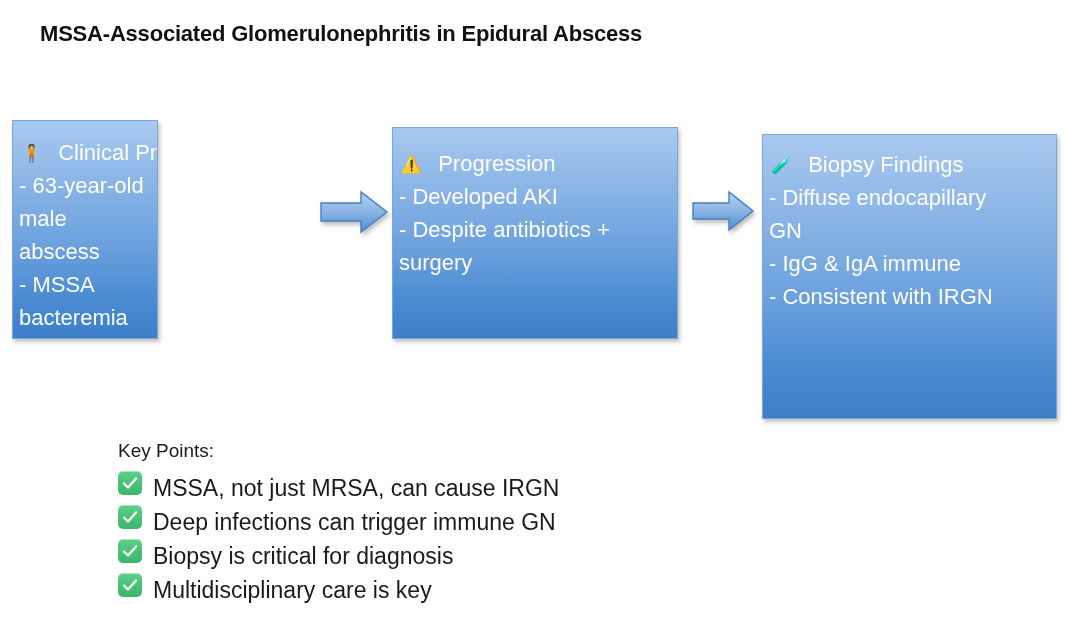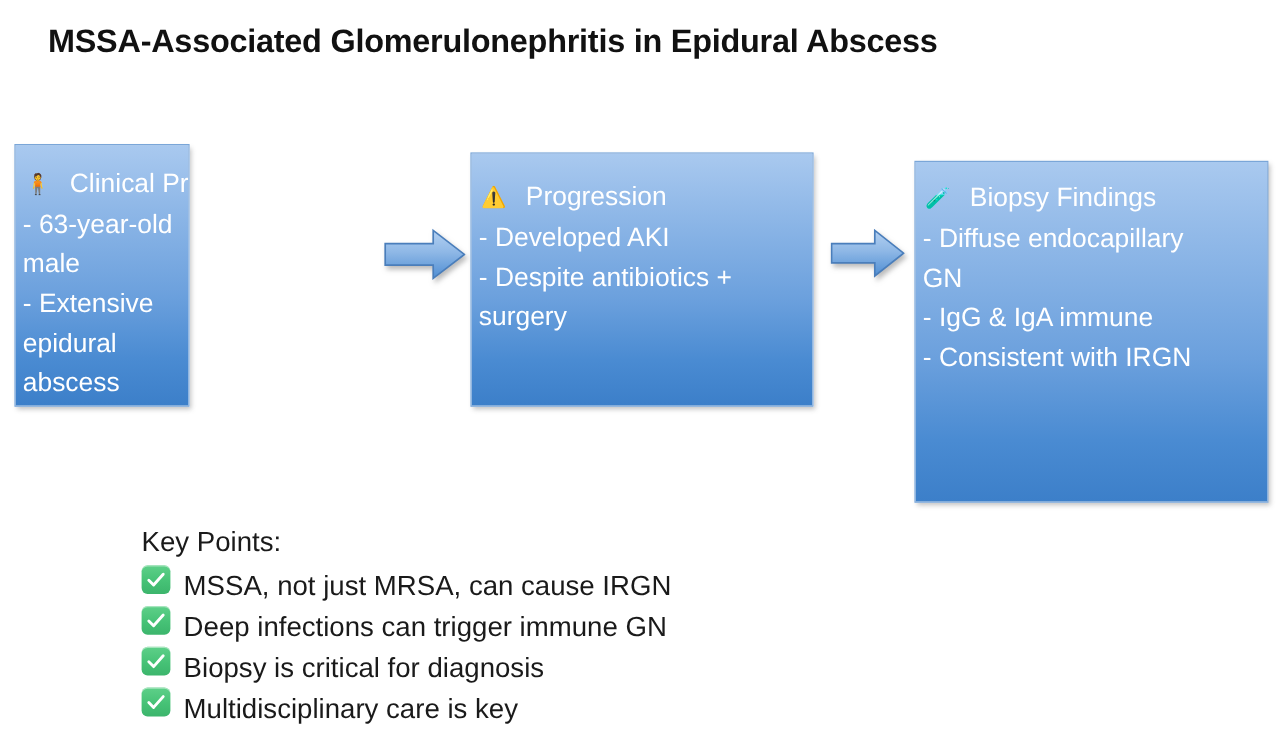--- a/index.html
+++ b/index.html
@@ -17,21 +17,21 @@
   }
 
   
   .slide-title {
     position: absolute;
     left: 40px;
     top: 14px;
     width: 990px;
     font-family: "Liberation Sans", sans-serif;
     font-weight: bold;
-    font-size: 27px;
+    font-size: 22px;
     line-height: 40px;
     letter-spacing: -0.2px;
     color: #111111;
     white-space: nowrap;
   }
 
   
   .flow-box {
     position: absolute;
     box-sizing: border-box;
@@ -80,21 +80,21 @@
   #arrow-1 { left: 320px; top: 190px; width: 68px; height: 44px; }
   #arrow-2 { left: 692px; top: 190px; width: 62px; height: 42px; }
 
   
   .keypoints {
     position: absolute;
     left: 118px;
     top: 434px;
   }
   .kp-heading {
-    font-size: 23px;
+    font-size: 19px;
     line-height: 34px;
     color: #1a1a1a;
     margin-bottom: 3px;
   }
   .kp-row {
     display: flex;
     height: 34px;
   }
   .kp-check {
     width: 24px;
@@ -118,21 +118,20 @@
 <body>
 
 <div class="slide-title">MSSA-Associated Glomerulonephritis in Epidural Abscess</div>
 
 <div class="flow-box" id="box-1">
   <div class="box-inner">
     <div class="box-head">
       <span class="emoji">🧍</span><span>Clinical Presentation</span>
     </div>
     <div class="box-line">- 63-year-old male</div>
-    <div class="box-line">- Extensive epidural</div>
     <div class="box-line">abscess</div>
     <div class="box-line">- MSSA bacteremia</div>
   </div>
 </div>
 
 <div class="arrow" id="arrow-1">
   <svg width="68" height="44" viewBox="0 0 68 44" xmlns="http://www.w3.org/2000/svg">
     <defs>
       <linearGradient id="agrad1" x1="0" y1="0" x2="0" y2="1">
         <stop offset="0%" stop-color="#b3d0f1"></stop>

